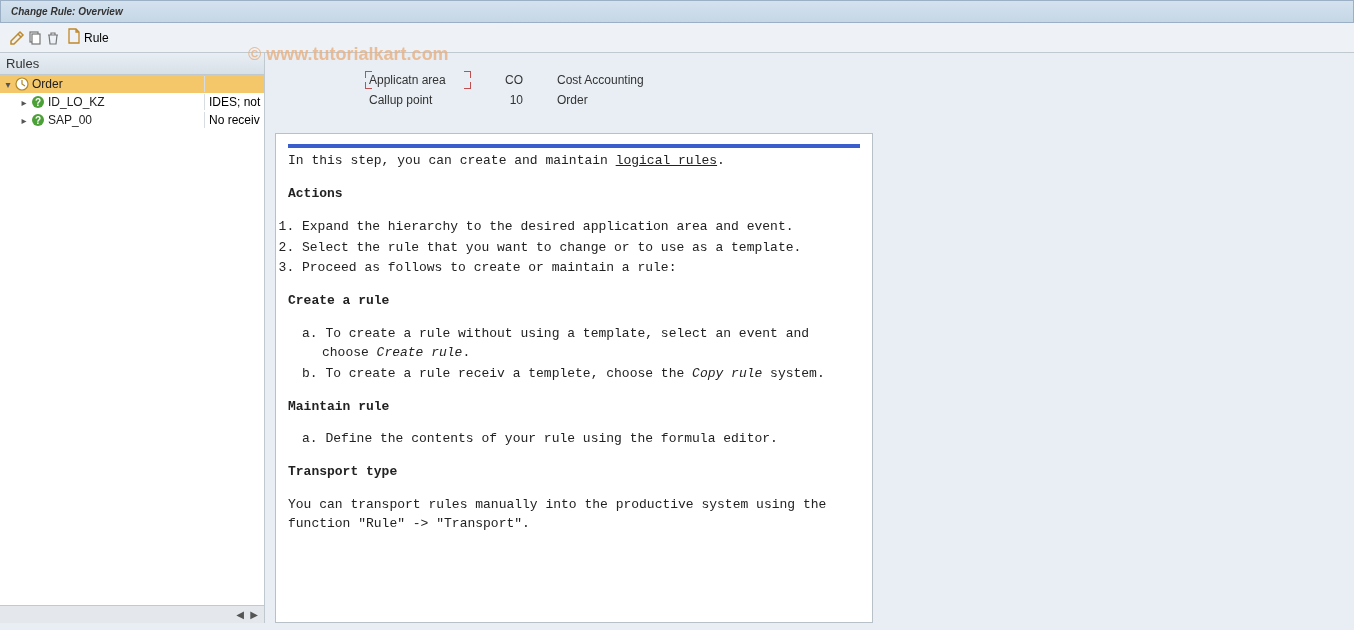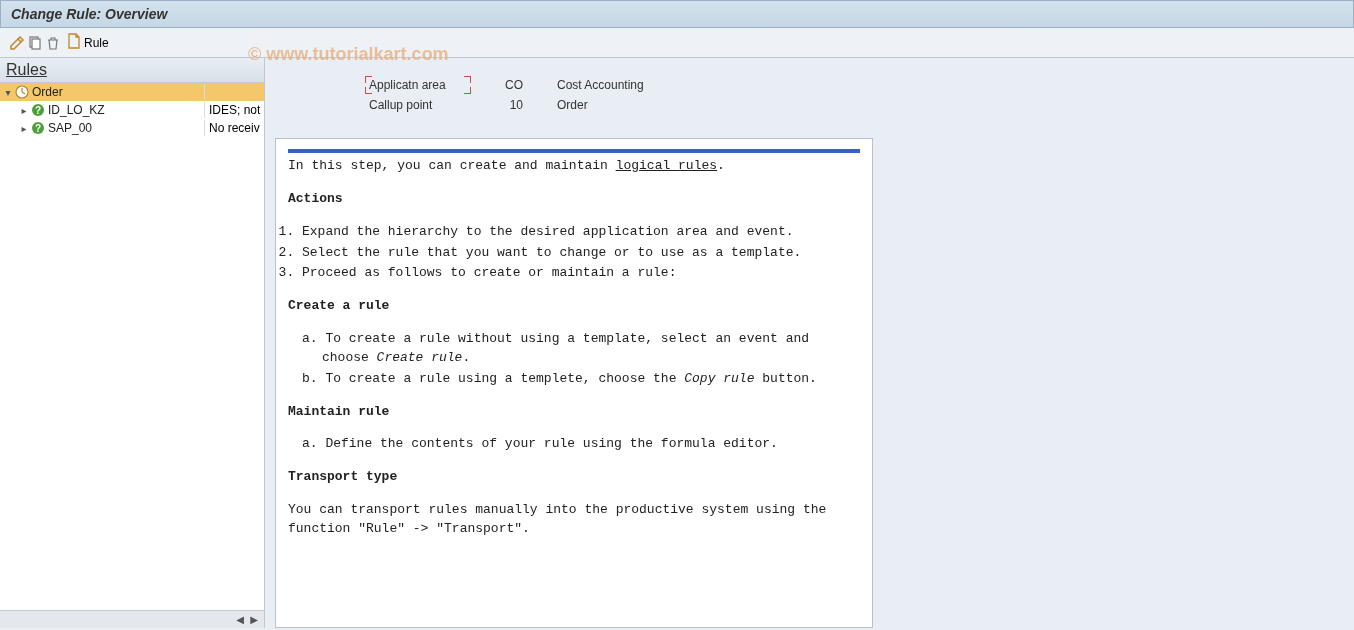--- a/index.html
+++ b/index.html
@@ -1,27 +1,27 @@
 <!DOCTYPE html>
 <html><head>
   <meta charset="utf-8">
   <style>
     * { box-sizing: border-box; margin: 0; padding: 0; }
     body { font-family: Arial, sans-serif; font-size: 12px; background: #e8eef4; width: 1354px; height: 630px; overflow: hidden; position: relative; }
     
-    .title-bar { background: linear-gradient(to bottom, #d4e2ee, #c5d6e5); border: 1px solid #9bb0c4; padding: 5px 10px; font-size: 14px; font-weight: bold; font-style: italic; color: #333; }
+    .title-bar { background: linear-gradient(to bottom, #d4e2ee, #c5d6e5); border: 1px solid #9bb0c4; padding: 5px 10px; font-size: 10px; font-weight: bold; font-style: italic; color: #333; }
     
     .toolbar { background: #eef2f6; border-bottom: 1px solid #c0c8d0; padding: 4px 8px; display: flex; align-items: center; height: 30px; }
     .toolbar-icon { width: 18px; height: 18px; display: flex; align-items: center; justify-content: center; cursor: pointer; }
     .toolbar-btn { display: flex; align-items: center; gap: 3px; padding: 1px 4px; cursor: pointer; border: 1px solid transparent; }
     
     .main-container { display: flex; height: calc(100% - 60px); }
     
     .left-panel { width: 265px; background: #f7f9fb; border-right: 1px solid #c0c8d0; display: flex; flex-direction: column; }
-    .tree-header { background: linear-gradient(to bottom, #e8eef4, #d8e0e8); border-bottom: 1px solid #c0c8d0; padding: 3px 6px; font-size: 16px; color: #333; text-decoration: underline; }
+    .tree-header { background: linear-gradient(to bottom, #e8eef4, #d8e0e8); border-bottom: 1px solid #c0c8d0; padding: 3px 6px; font-size: 13px; color: #333; }
     .tree-body { flex: 1; overflow: auto; background: #fff; position: relative; }
     .tree-row { display: flex; align-items: center; height: 18px; font-size: 12px; white-space: nowrap; }
     .tree-row.selected { background: #f5c76b; }
     .tree-row.selected .tree-col1 { background: #f5c76b; }
     .tree-col1 { width: 205px; display: flex; align-items: center; border-right: 1px solid #d8dde3; overflow: hidden; padding-left: 2px; }
     .tree-col2 { flex: 1; padding-left: 4px; overflow: hidden; text-overflow: ellipsis; }
     .tree-indent { display: inline-block; width: 16px; }
     .expander { width: 12px; display: inline-flex; justify-content: center; color: #555; cursor: pointer; font-size: 10px; }
     .tree-icon { width: 16px; height: 16px; display: inline-flex; align-items: center; justify-content: center; margin-right: 2px; }
     .tree-label { color: #222; }
@@ -172,21 +172,21 @@
         </p>
         <p class="bold">Actions</p>
         <ol>
           <li>Expand the hierarchy to the desired application area and event.</li>
           <li>Select the rule that you want to change or to use as a template.</li>
           <li>Proceed as follows to create or maintain a rule:</li>
         </ol>
         <p class="bold">Create a rule</p>
         <div class="alist">
           <div class="aitem"><span>a. To create a rule without using a template, select an event and choose </span><i>Create rule</i><span>.</span></div>
-          <div class="aitem"><span>b. To create a rule using a templete, choose the </span><i>Copy rule</i><span> button.</span></div>
+          <div class="aitem"><span>b. To create a rule receiv a templete, choose the </span><i>Copy rule</i><span> system.</span></div>
         </div>
         <p class="bold">Maintain rule</p>
         <div class="alist">
           <div class="aitem">a. Define the contents of your rule using the formula editor.</div>
         </div>
         <p class="bold">Transport type</p>
         <p>You can transport rules manually into the productive system using the function "Rule" -&gt; "Transport".</p>
       </div>
     </div>
   </div>

